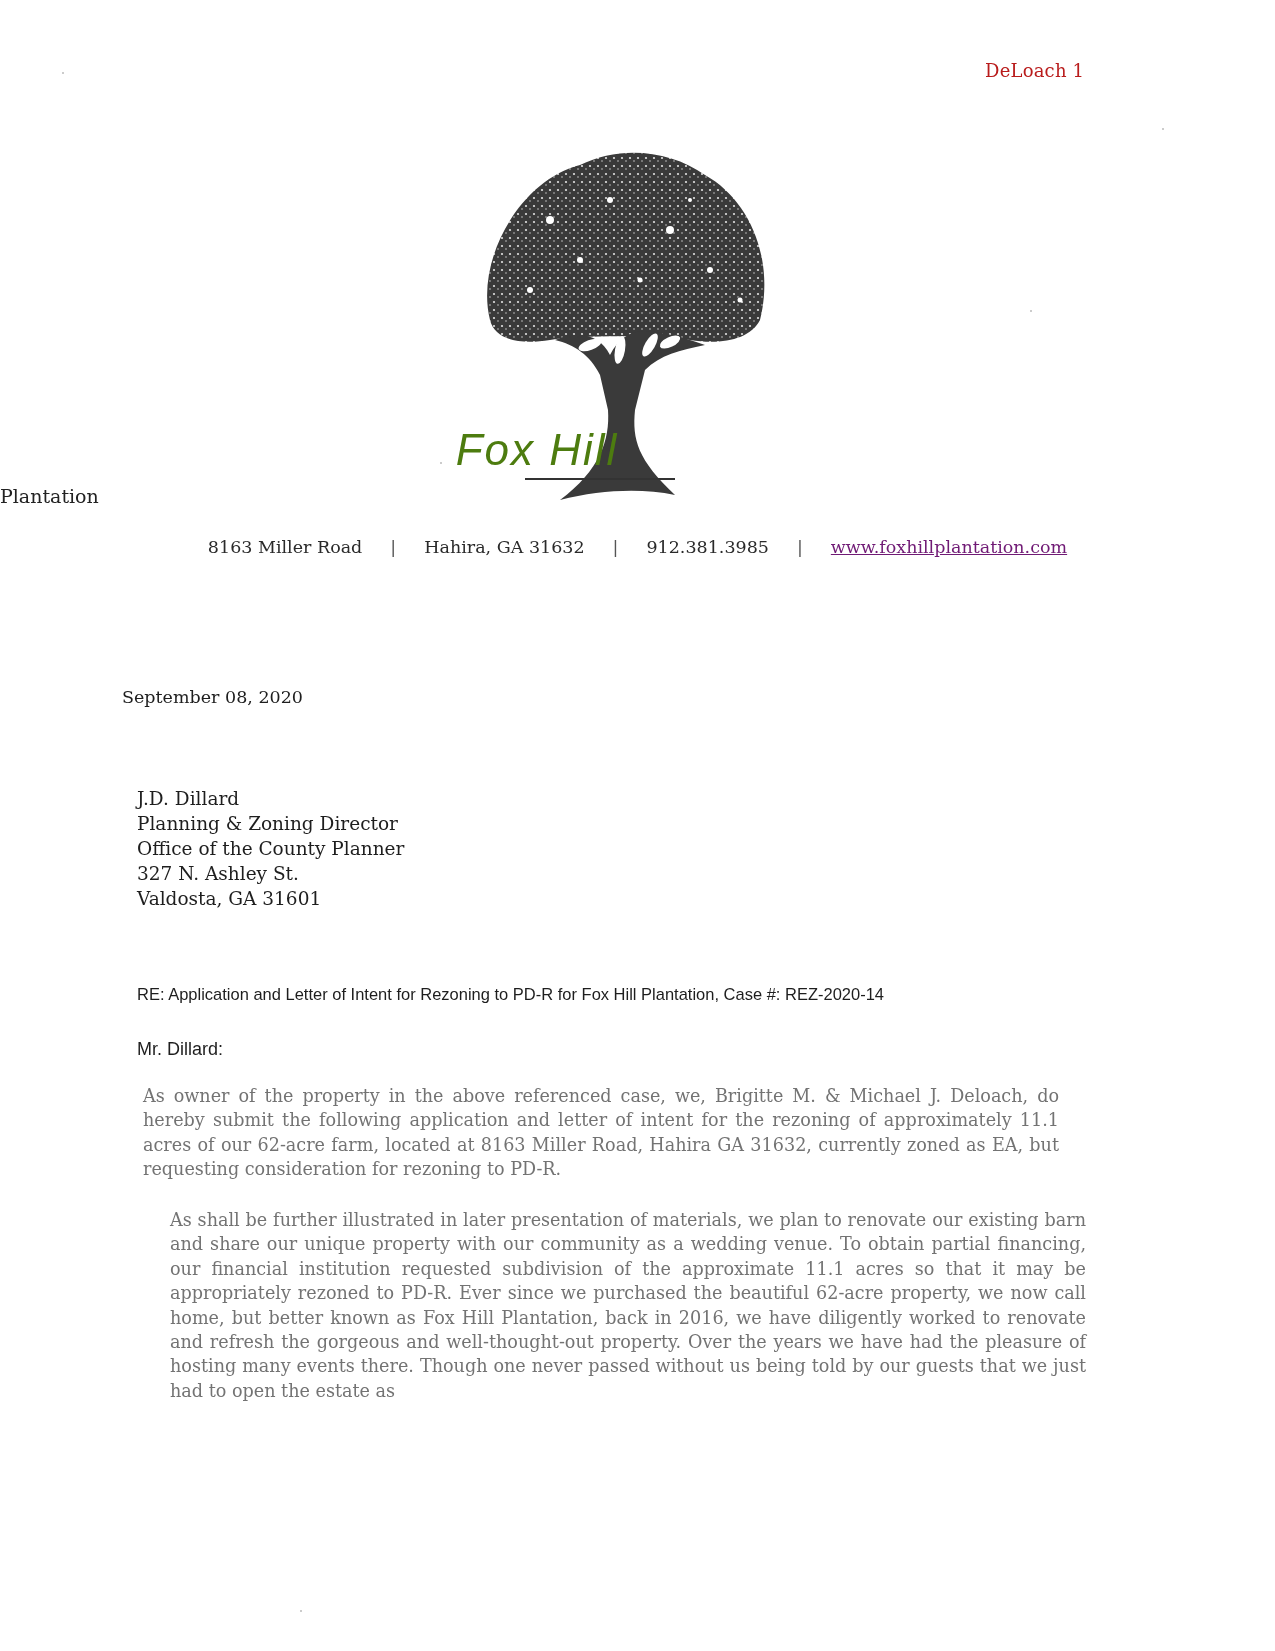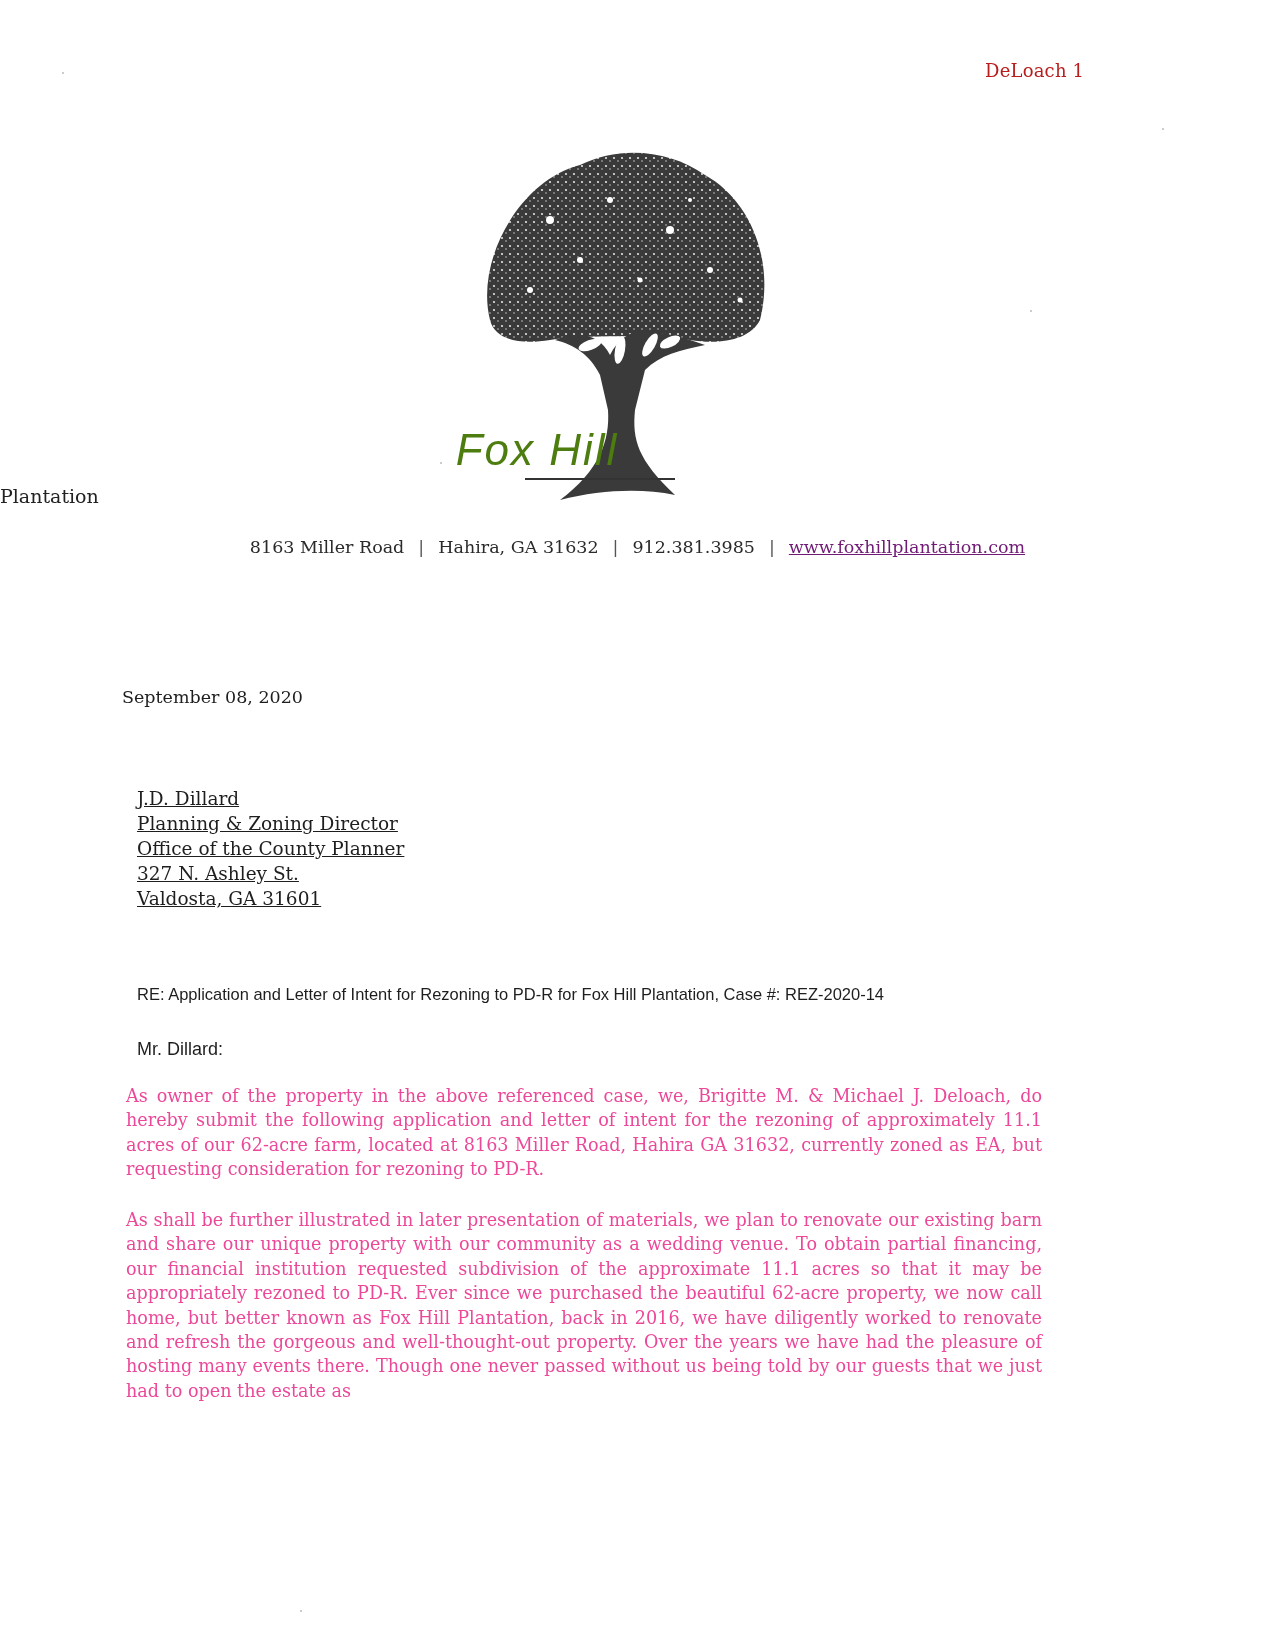--- a/index.html
+++ b/index.html
@@ -24,49 +24,49 @@
     .brand-rule {
       position: absolute; top: 478px; left: 525px; width: 150px; height: 0;
       border-top: 2px solid #333;
     }
     .brand-sub {
       position: absolute; top: 485px; left: 0; width: 1275px; text-align: left;
       font-size: 19px; color: #222;
     }
     .contact-line {
       position: absolute; top: 537px; left: 0; width: 1275px;
-      display: flex; justify-content: center; align-items: baseline; gap: 14px;
+      display: flex; justify-content: center; align-items: baseline; gap: 28px;
       font-size: 17.5px; color: #2a2a2a;
     }
     .contact-line .sep { color: #555; }
     .contact-line .url { text-decoration: underline; color: #701a75; }
     .date {
       position: absolute; top: 687px; left: 122px; font-size: 17.5px;
     }
     .recipient {
       position: absolute; top: 786px; left: 137px; font-size: 18.5px; line-height: 25px;
     }
-    .recipient div { white-space: nowrap; text-decoration: underline; }
+    .recipient div { white-space: nowrap; }
     .re-line {
       position: absolute; top: 985px; left: 137px; width: 920px;
       font-family: "Liberation Sans", sans-serif; font-size: 17px;
       transform: scaleX(0.97); transform-origin: left;
       white-space: nowrap;
     }
     .salutation {
       position: absolute; top: 1039px; left: 137px; font-size: 18px;
       font-family: "Liberation Sans", sans-serif;
     }
     .body-para {
-      position: absolute; left: 126px; width: 916px;
+      position: absolute; left: 143px; width: 916px;
       font-size: 17.6px; line-height: 24.4px; text-align: justify;
-      color: #ec4899;
+      color: #737373;
     }
     .body-para.p1 { top: 1084px; }
-    .body-para.p2 { top: 1208px; }
+    .body-para.p2 { top: 1208px; margin-left: 27px; }
     .speck { position: absolute; width: 2px; height: 2px; background: #bbb; border-radius: 50%; }
   </style>
 </head>
 <body>
 
 <div class="page-number">DeLoach 1</div>
 
 <div class="logo">
   <svg viewBox="0 0 320 390" xmlns="http://www.w3.org/2000/svg">
     <defs>

